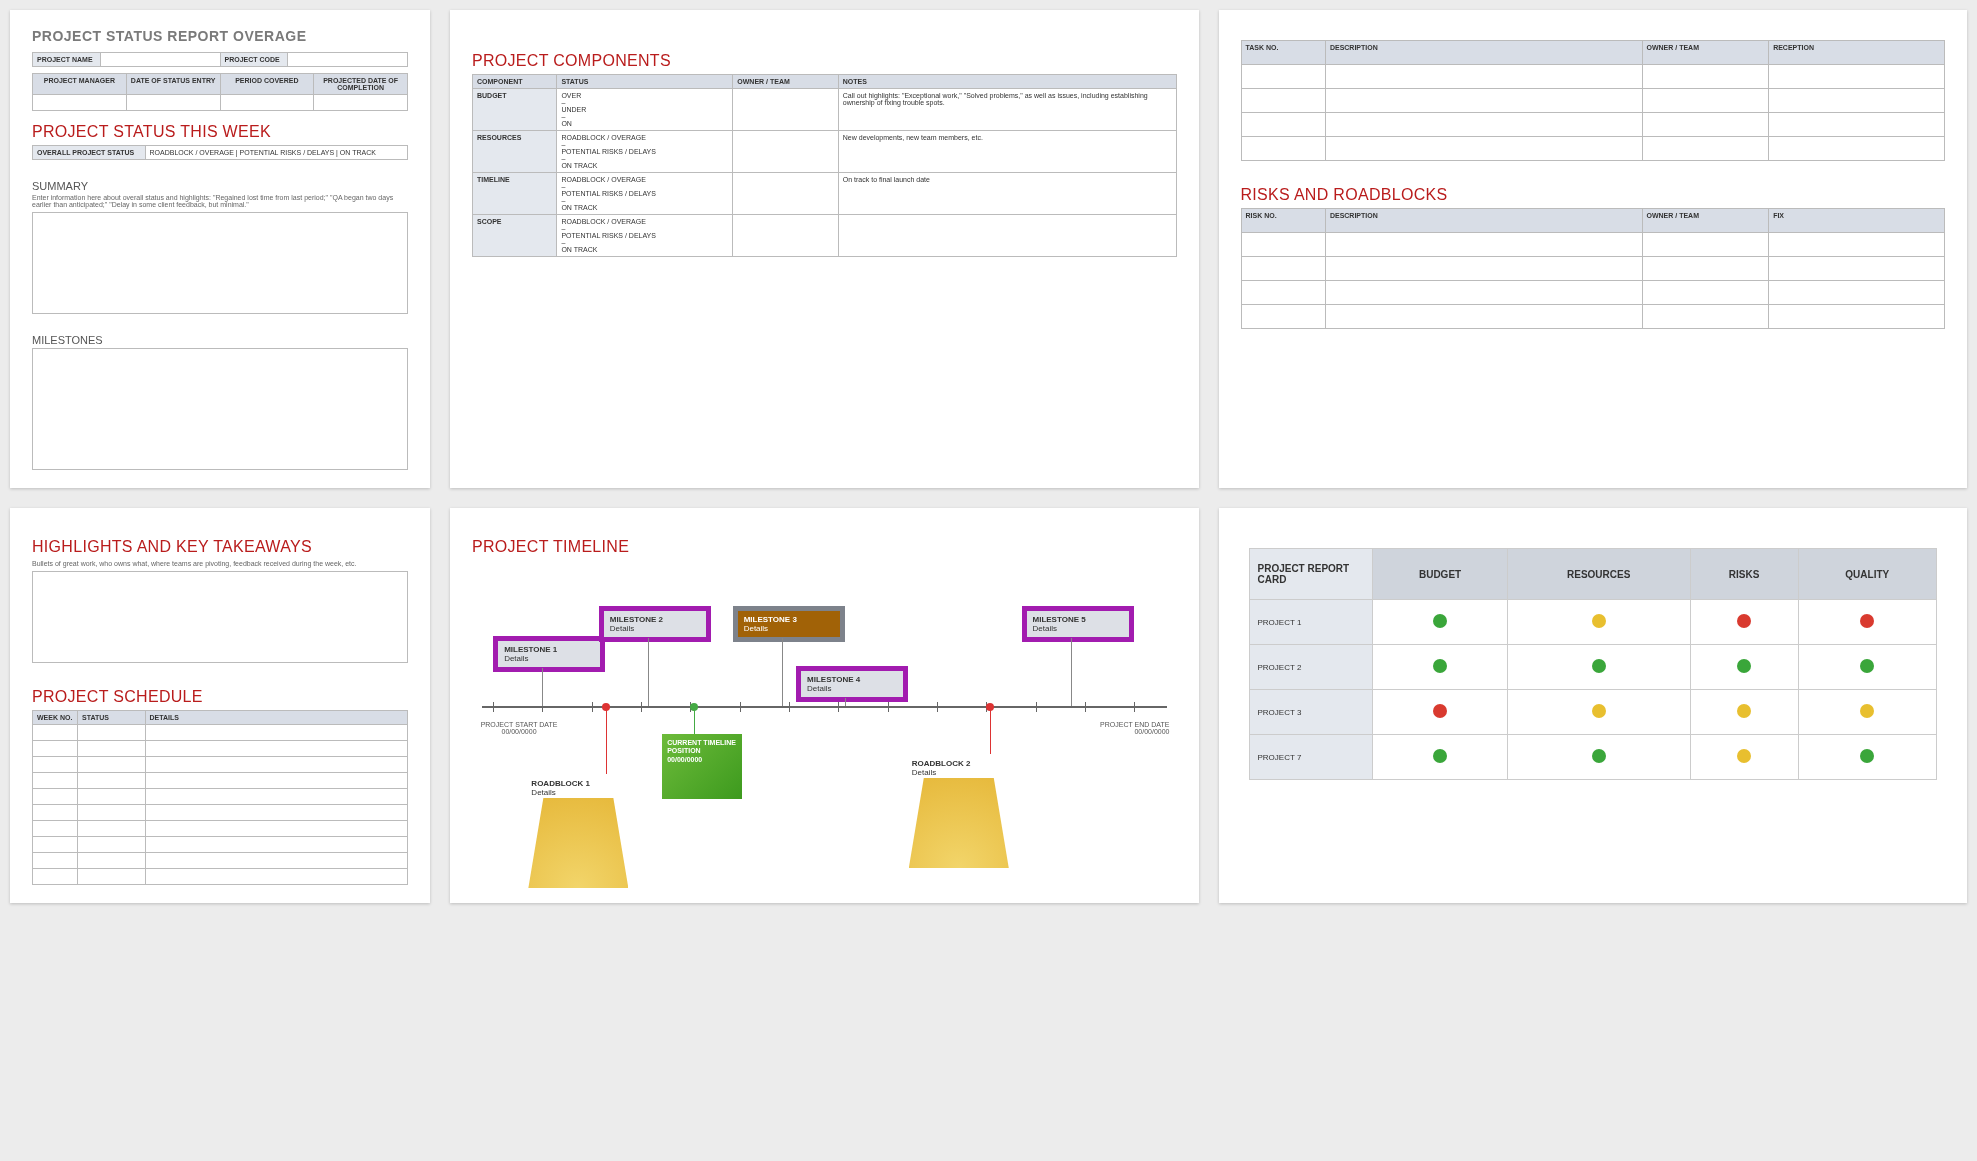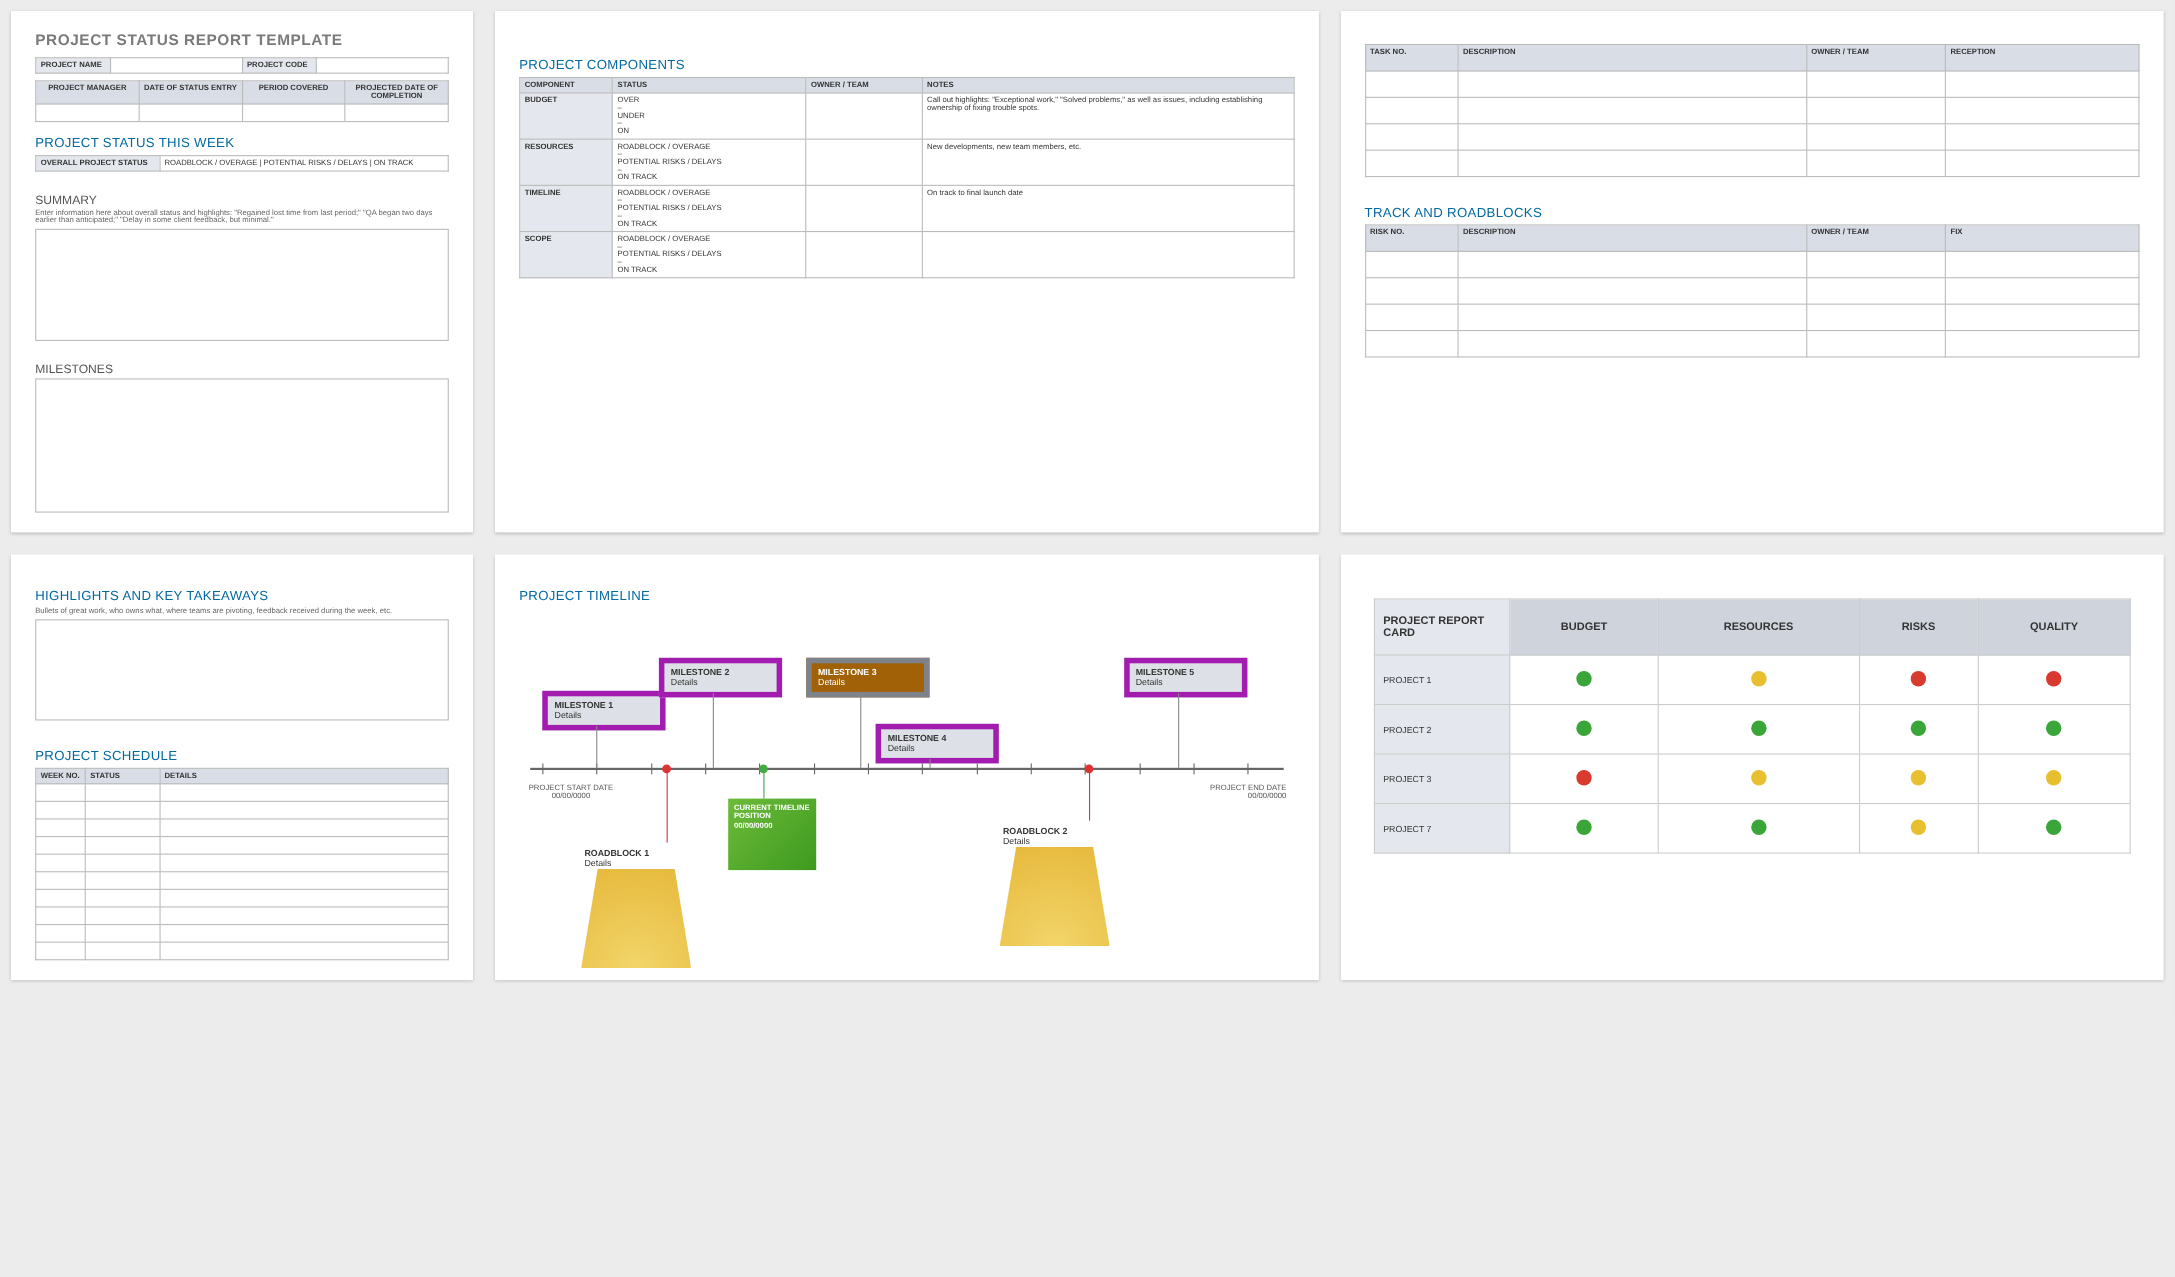--- a/index.html
+++ b/index.html
@@ -17,21 +17,21 @@
   grid-template-rows: auto auto;
   gap: 20px;
 }
 .page {
   background: #fff;
   box-shadow: 0 1px 3px rgba(0,0,0,.2);
   padding: 18px 22px;
   box-sizing: border-box;
 }
 h1 { font-size: 14px; font-weight: bold; color:#7a7a7a; margin:0 0 8px 0; letter-spacing:.5px;}
-h2 { font-size: 12px; font-weight: normal; color:#0369a1; margin:12px 0 4px 0; letter-spacing:.3px;}
+h2 { font-size: 16px; font-weight: normal; color:#b91c1c; margin:12px 0 4px 0; letter-spacing:.3px;}
 h3 { font-size: 11px; font-weight: normal; color:#555; margin:20px 0 2px 0;}
 .tbl { border-collapse: collapse; width:100%; font-size:8px;}
 .tbl th, .tbl td { border:1px solid #bbb; padding:3px 4px; text-align:left; vertical-align:top;}
 .tbl th { background:#d8dde6; font-weight:bold; font-size:7px; color:#333;}
 .tbl td.h { background:#e4e8ee; font-weight:bold; font-size:7px;}
 .small { font-size:7px; color:#666; margin:2px 0 4px 0;}
 .box { border:1px solid #bbb; height:100px; }
 .spacer-row tr { height:24px;}
 
 .tl-stage { position:relative; height:280px; margin-top:20px;}
@@ -56,21 +56,21 @@
 .g{background:#3aa63a;}
 .y{background:#e8bf2f;}
 .r{background:#d93a2f;}
 </style>
 </head>
 <body>
 
 <div class="grid">
 
 <div class="page">
-  <h1>PROJECT STATUS REPORT TEMPLATE</h1>
+  <h1>PROJECT STATUS REPORT OVERAGE</h1>
   <table class="tbl">
     <tbody>
           <tr>
             <td class="h" style="width:18%">PROJECT NAME</td>
             <td style="width:32%"></td>
             <td class="h" style="width:18%">PROJECT CODE</td>
             <td></td>
           </tr>
   </tbody>
       </table>
@@ -193,21 +193,21 @@
             <td></td>
           </tr>
     <tr>
             <td>&nbsp;</td>
             <td></td>
             <td></td>
             <td></td>
           </tr>
   </tbody>
       </table>
-  <h2 style="margin-top:25px">TRACK AND ROADBLOCKS</h2>
+  <h2 style="margin-top:25px">RISKS AND ROADBLOCKS</h2>
   <table class="tbl spacer-row">
     <tbody>
           <tr>
             <th style="width:12%">RISK NO.</th>
             <th>DESCRIPTION</th>
             <th style="width:18%">OWNER / TEAM</th>
             <th style="width:25%">FIX</th>
           </tr>
     <tr>
             <td>&nbsp;</td>

